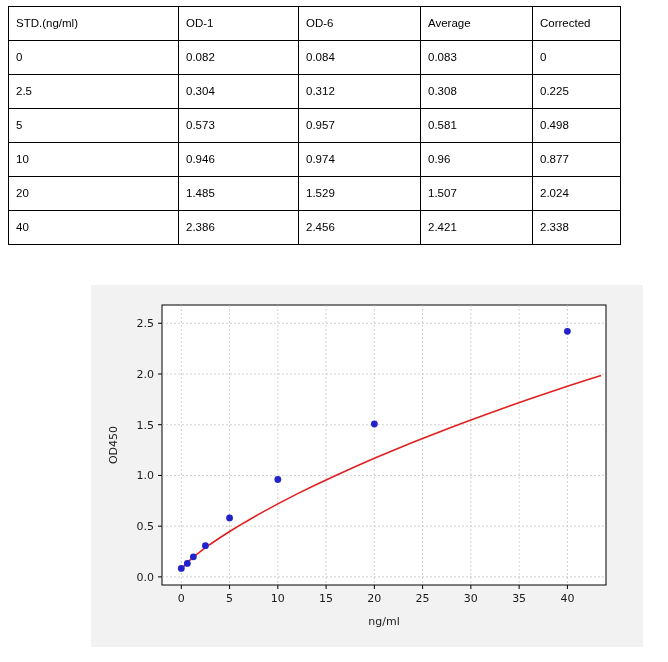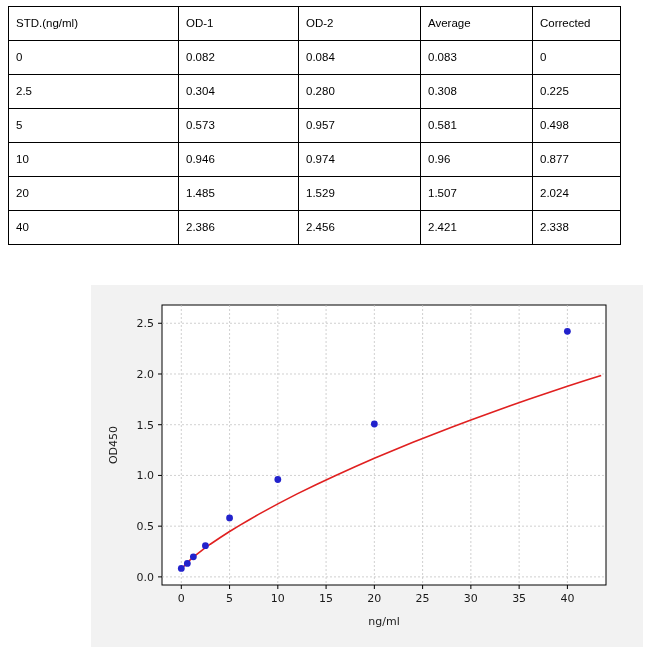--- a/index.html
+++ b/index.html
@@ -70,35 +70,35 @@
     <col class="c0">
       <col class="c1">
       <col class="c2">
       <col class="c3">
       <col class="c4">
   </colgroup>
   <tbody>
     <tr>
       <td>STD.(ng/ml)</td>
       <td>OD-1</td>
-      <td>OD-2</td>
+      <td>OD-6</td>
       <td>Average</td>
       <td>Corrected</td>
     </tr>
     <tr>
       <td>0</td>
       <td>0.082</td>
       <td>0.084</td>
       <td>0.083</td>
       <td>0</td>
     </tr>
     <tr>
       <td>2.5</td>
       <td>0.304</td>
-      <td>0.280</td>
+      <td>0.312</td>
       <td>0.308</td>
       <td>0.225</td>
     </tr>
     <tr>
       <td>5</td>
       <td>0.573</td>
       <td>0.957</td>
       <td>0.581</td>
       <td>0.498</td>
     </tr>

